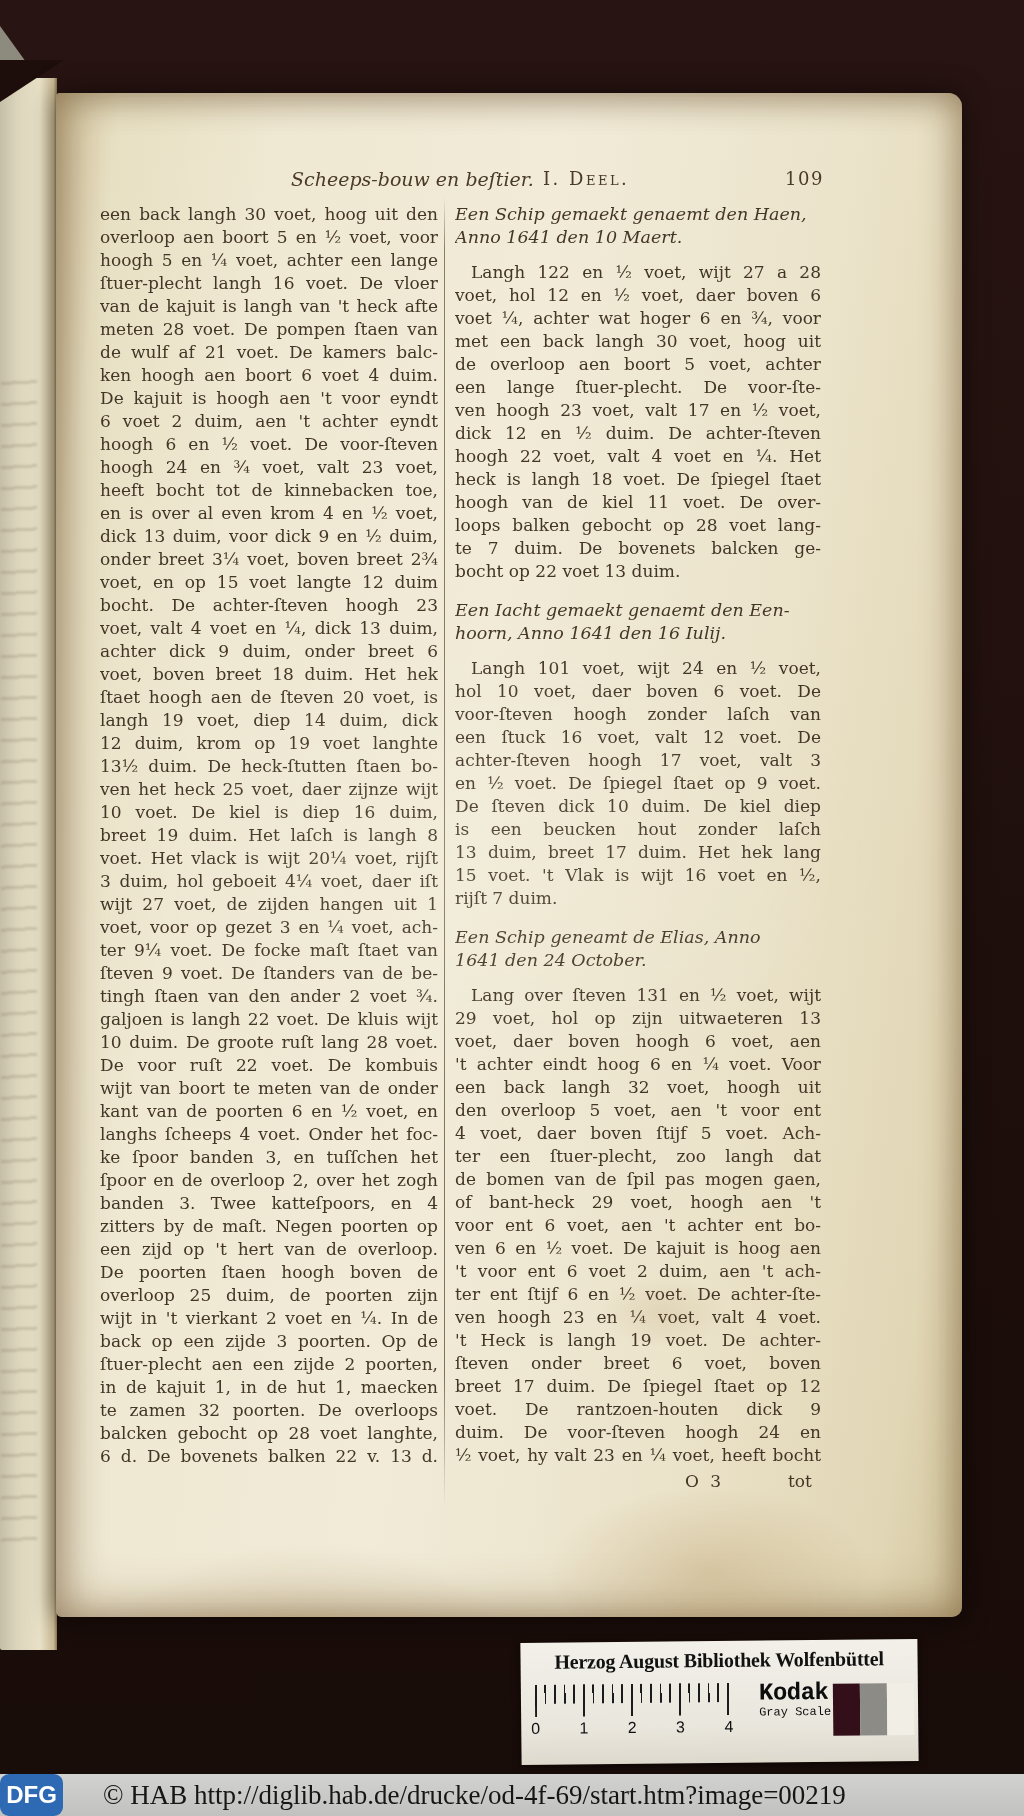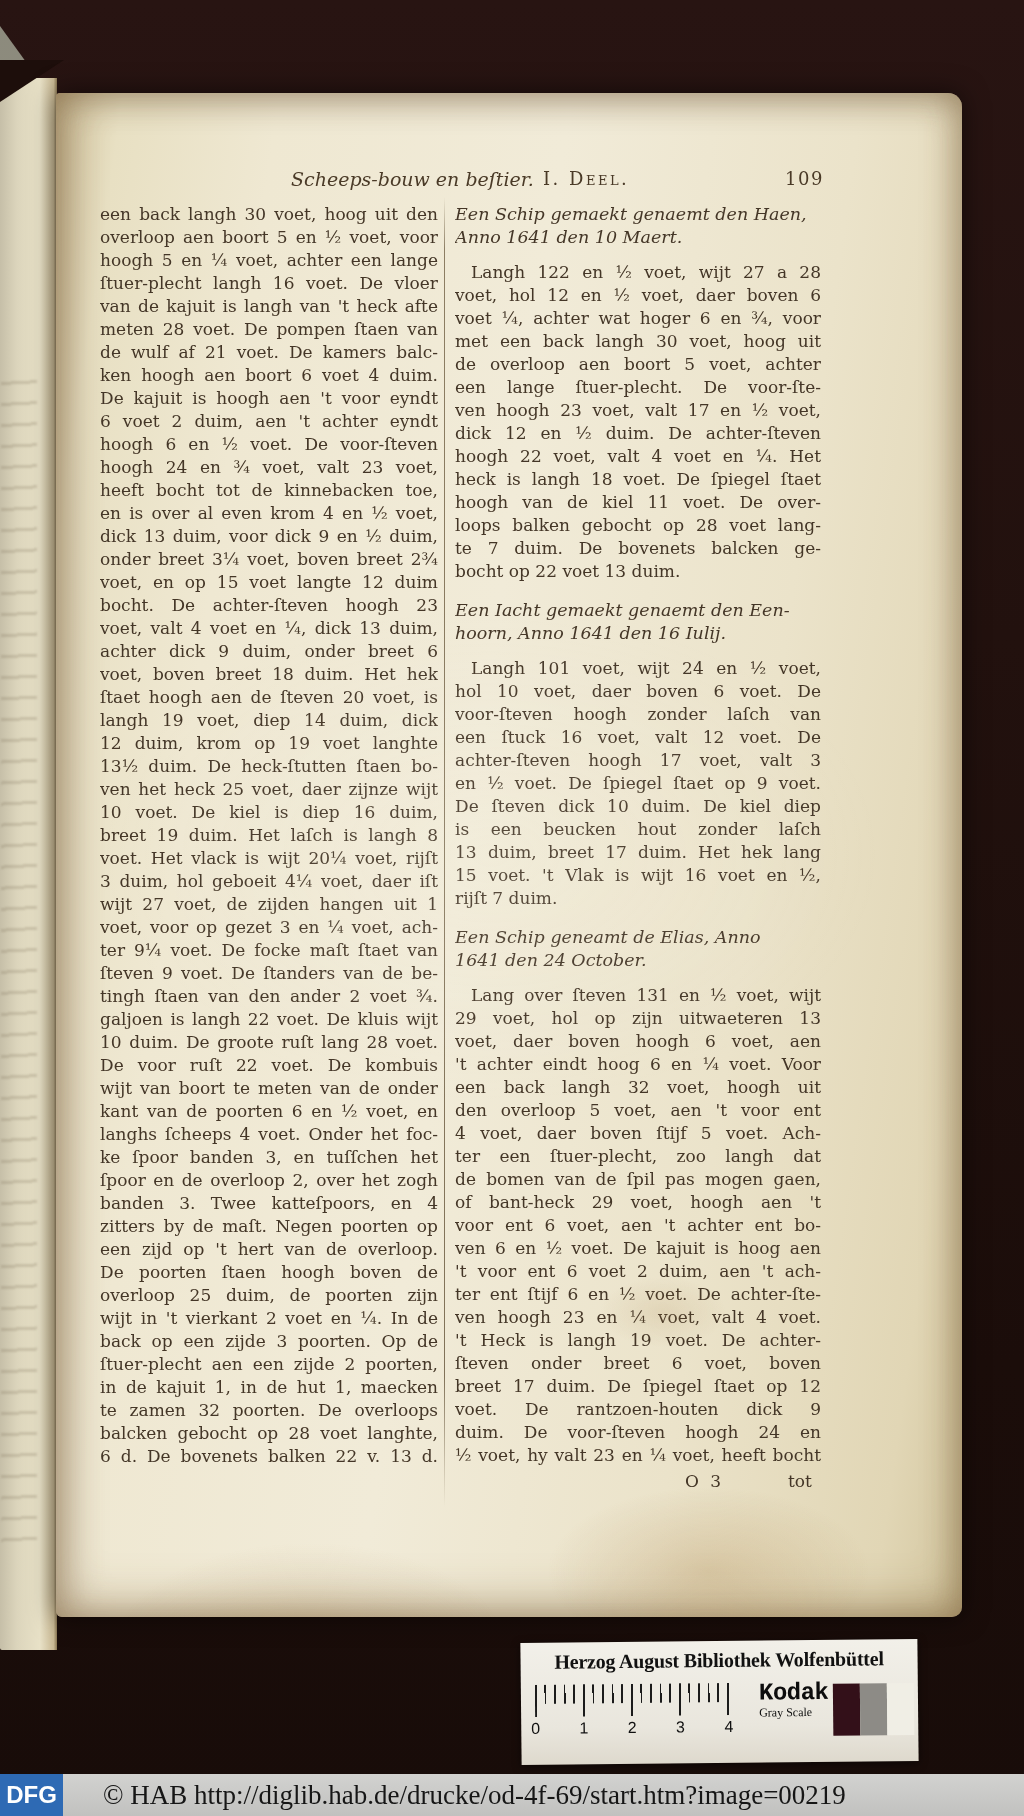--- a/index.html
+++ b/index.html
@@ -71,33 +71,33 @@
   .ruler-ticks .minor { position:absolute; left:0; top:0; width:196px; height:58%;
     background:repeating-linear-gradient(90deg, #1b1b1b 0 1.8px, transparent 1.8px 9.6px); }
   .ruler-ticks .major { position:absolute; left:0; top:0; width:196px; height:100%;
     background:repeating-linear-gradient(90deg, #1b1b1b 0 2px, transparent 2px 48px); }
   .ruler-numbers { display:flex; justify-content:space-between; width:202px; margin-left:-4px;
     margin-top:3px; font-family:"Liberation Sans", sans-serif; font-size:16px; color:#111; }
   .ruler-numbers .tl { height:auto; }
   .kodak { position:absolute; left:238px; top:42px; color:#0d0d0d; }
   .kodak-word { font-family:Liberation Mono, monospace; font-weight:bold; font-size:24px;
     letter-spacing:-0.5px; line-height:22px; }
-  .kodak-sub { font-family:Liberation Serif, serif; font-size:12px; margin-top:1px; }
+  .kodak-sub { font-family:Liberation Mono, monospace; font-size:12px; margin-top:1px; }
   .swatches { position:absolute; left:312px; top:44px; display:flex; }
   .sw { width:27px; height:52px; }
   .sw.dark  { background:#331019; }
   .sw.mid   { background:#8d8b86; }
   .sw.light { background:#f0eee5; }
 
   
   .footer { position:absolute; left:0; top:1774px; width:1024px; height:42px;
     background:linear-gradient(180deg,#d2d2d0,#c1c1bf); display:flex; align-items:center; }
   .dfg { width:63px; height:42px; background:#2e6ab4; color:#ffffff;
     font-family:"Liberation Sans", sans-serif; font-weight:bold; font-size:24px;
-    display:flex; align-items:center; justify-content:center; flex:0 0 auto; }
+    display:flex; align-items:center; justify-content:center; flex:0 0 auto;border-radius:9px; }
   .copyright { margin-left:40px; font-family:Liberation Serif, serif;
     font-size:27px; color:#161616; white-space:nowrap; }
 </style>
 </head>
 <body>
 
 <div class="scene">
   <div class="opposite-edge">
     <div class="bleed"></div>
   </div>

